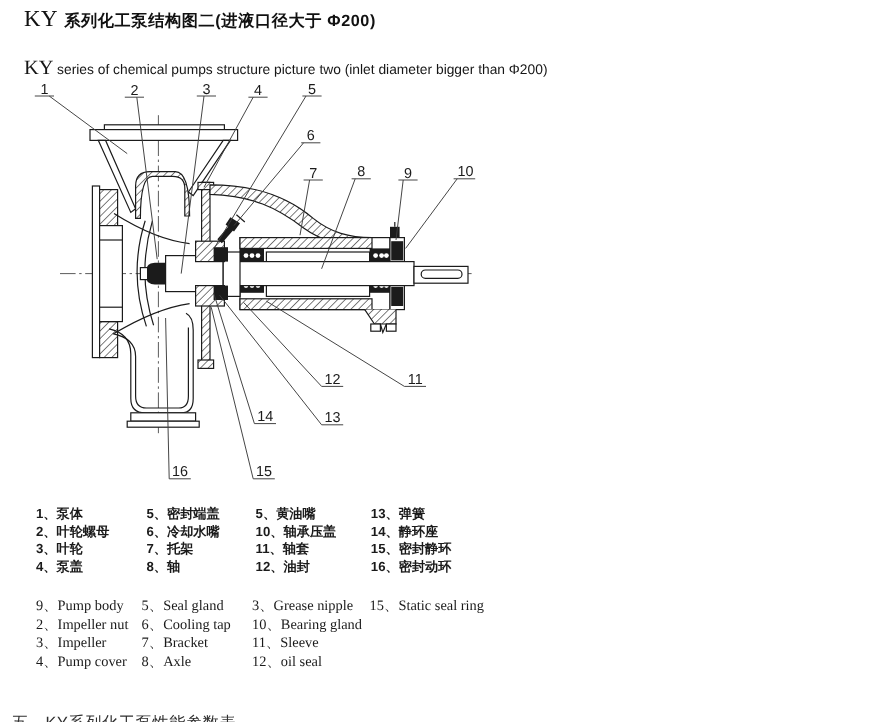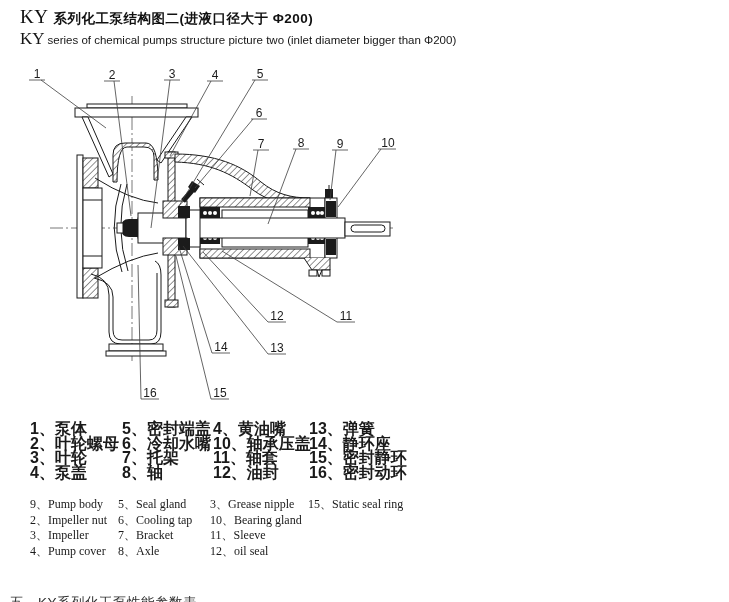--- a/index.html
+++ b/index.html
@@ -4,32 +4,32 @@
 <style>
   html,body{margin:0;padding:0;background:#fff;}
   .page{
     position:relative;width:589px;height:602px;background:#fff;overflow:hidden;
     font-family:"Liberation Sans",sans-serif;color:#111;
   }
   
   .title-block{position:absolute;left:20px;top:6px;}
   .title-line1{font-size:13.5px;font-weight:bold;letter-spacing:.5px;white-space:nowrap;}
   .title-line1 .ky{font-family:"Liberation Serif",serif;font-size:19px;font-weight:normal;margin-right:5px;}
-  .title-line2{font-size:11.5px;margin-top:1px;white-space:nowrap;color:#161616;}
+  .title-line2{font-size:11.5px;margin-top:19px;white-space:nowrap;color:#161616;}
   .title-line2 .ky{font-family:"Liberation Serif",serif;font-size:17px;margin-right:3px;}
   
   .diagram{position:absolute;left:25px;top:60px;}
   .diagram text{font-family:"Liberation Sans",sans-serif;font-size:12px;fill:#1b1b1b;}
   
   .parts{position:absolute;display:grid;grid-auto-flow:column;}
   .parts-zh{
     left:30px;top:422px;
     grid-template-rows:repeat(4,14.6px);
     grid-template-columns:92px 91px 96px auto;
-    font-size:16px;font-weight:bold;line-height:14.6px;white-space:nowrap;color:#1a1a1a;
+    font-size:11px;font-weight:bold;line-height:14.6px;white-space:nowrap;color:#1a1a1a;
   }
   .parts-en{
     left:30px;top:497px;
     grid-template-rows:repeat(4,15.5px);
     grid-template-columns:88px 92px 98px auto;
     font-family:"Liberation Serif",serif;
     font-size:12px;line-height:15.5px;white-space:nowrap;color:#1a1a1a;
   }
   
   .footer{position:absolute;left:10px;top:594px;font-size:13.5px;color:#2f2f2f;letter-spacing:.5px;}
@@ -201,21 +201,21 @@
 
   <div class="parts parts-zh">
     <span>1、泵体</span>
     <span>2、叶轮螺母</span>
     <span>3、叶轮</span>
     <span>4、泵盖</span>
     <span>5、密封端盖</span>
     <span>6、冷却水嘴</span>
     <span>7、托架</span>
     <span>8、轴</span>
-    <span>4、黄油嘴</span>
+    <span>5、黄油嘴</span>
     <span>10、轴承压盖</span>
     <span>11、轴套</span>
     <span>12、油封</span>
     <span>13、弹簧</span>
     <span>14、静环座</span>
     <span>15、密封静环</span>
     <span>16、密封动环</span>
   </div>
 
   <div class="parts parts-en">

